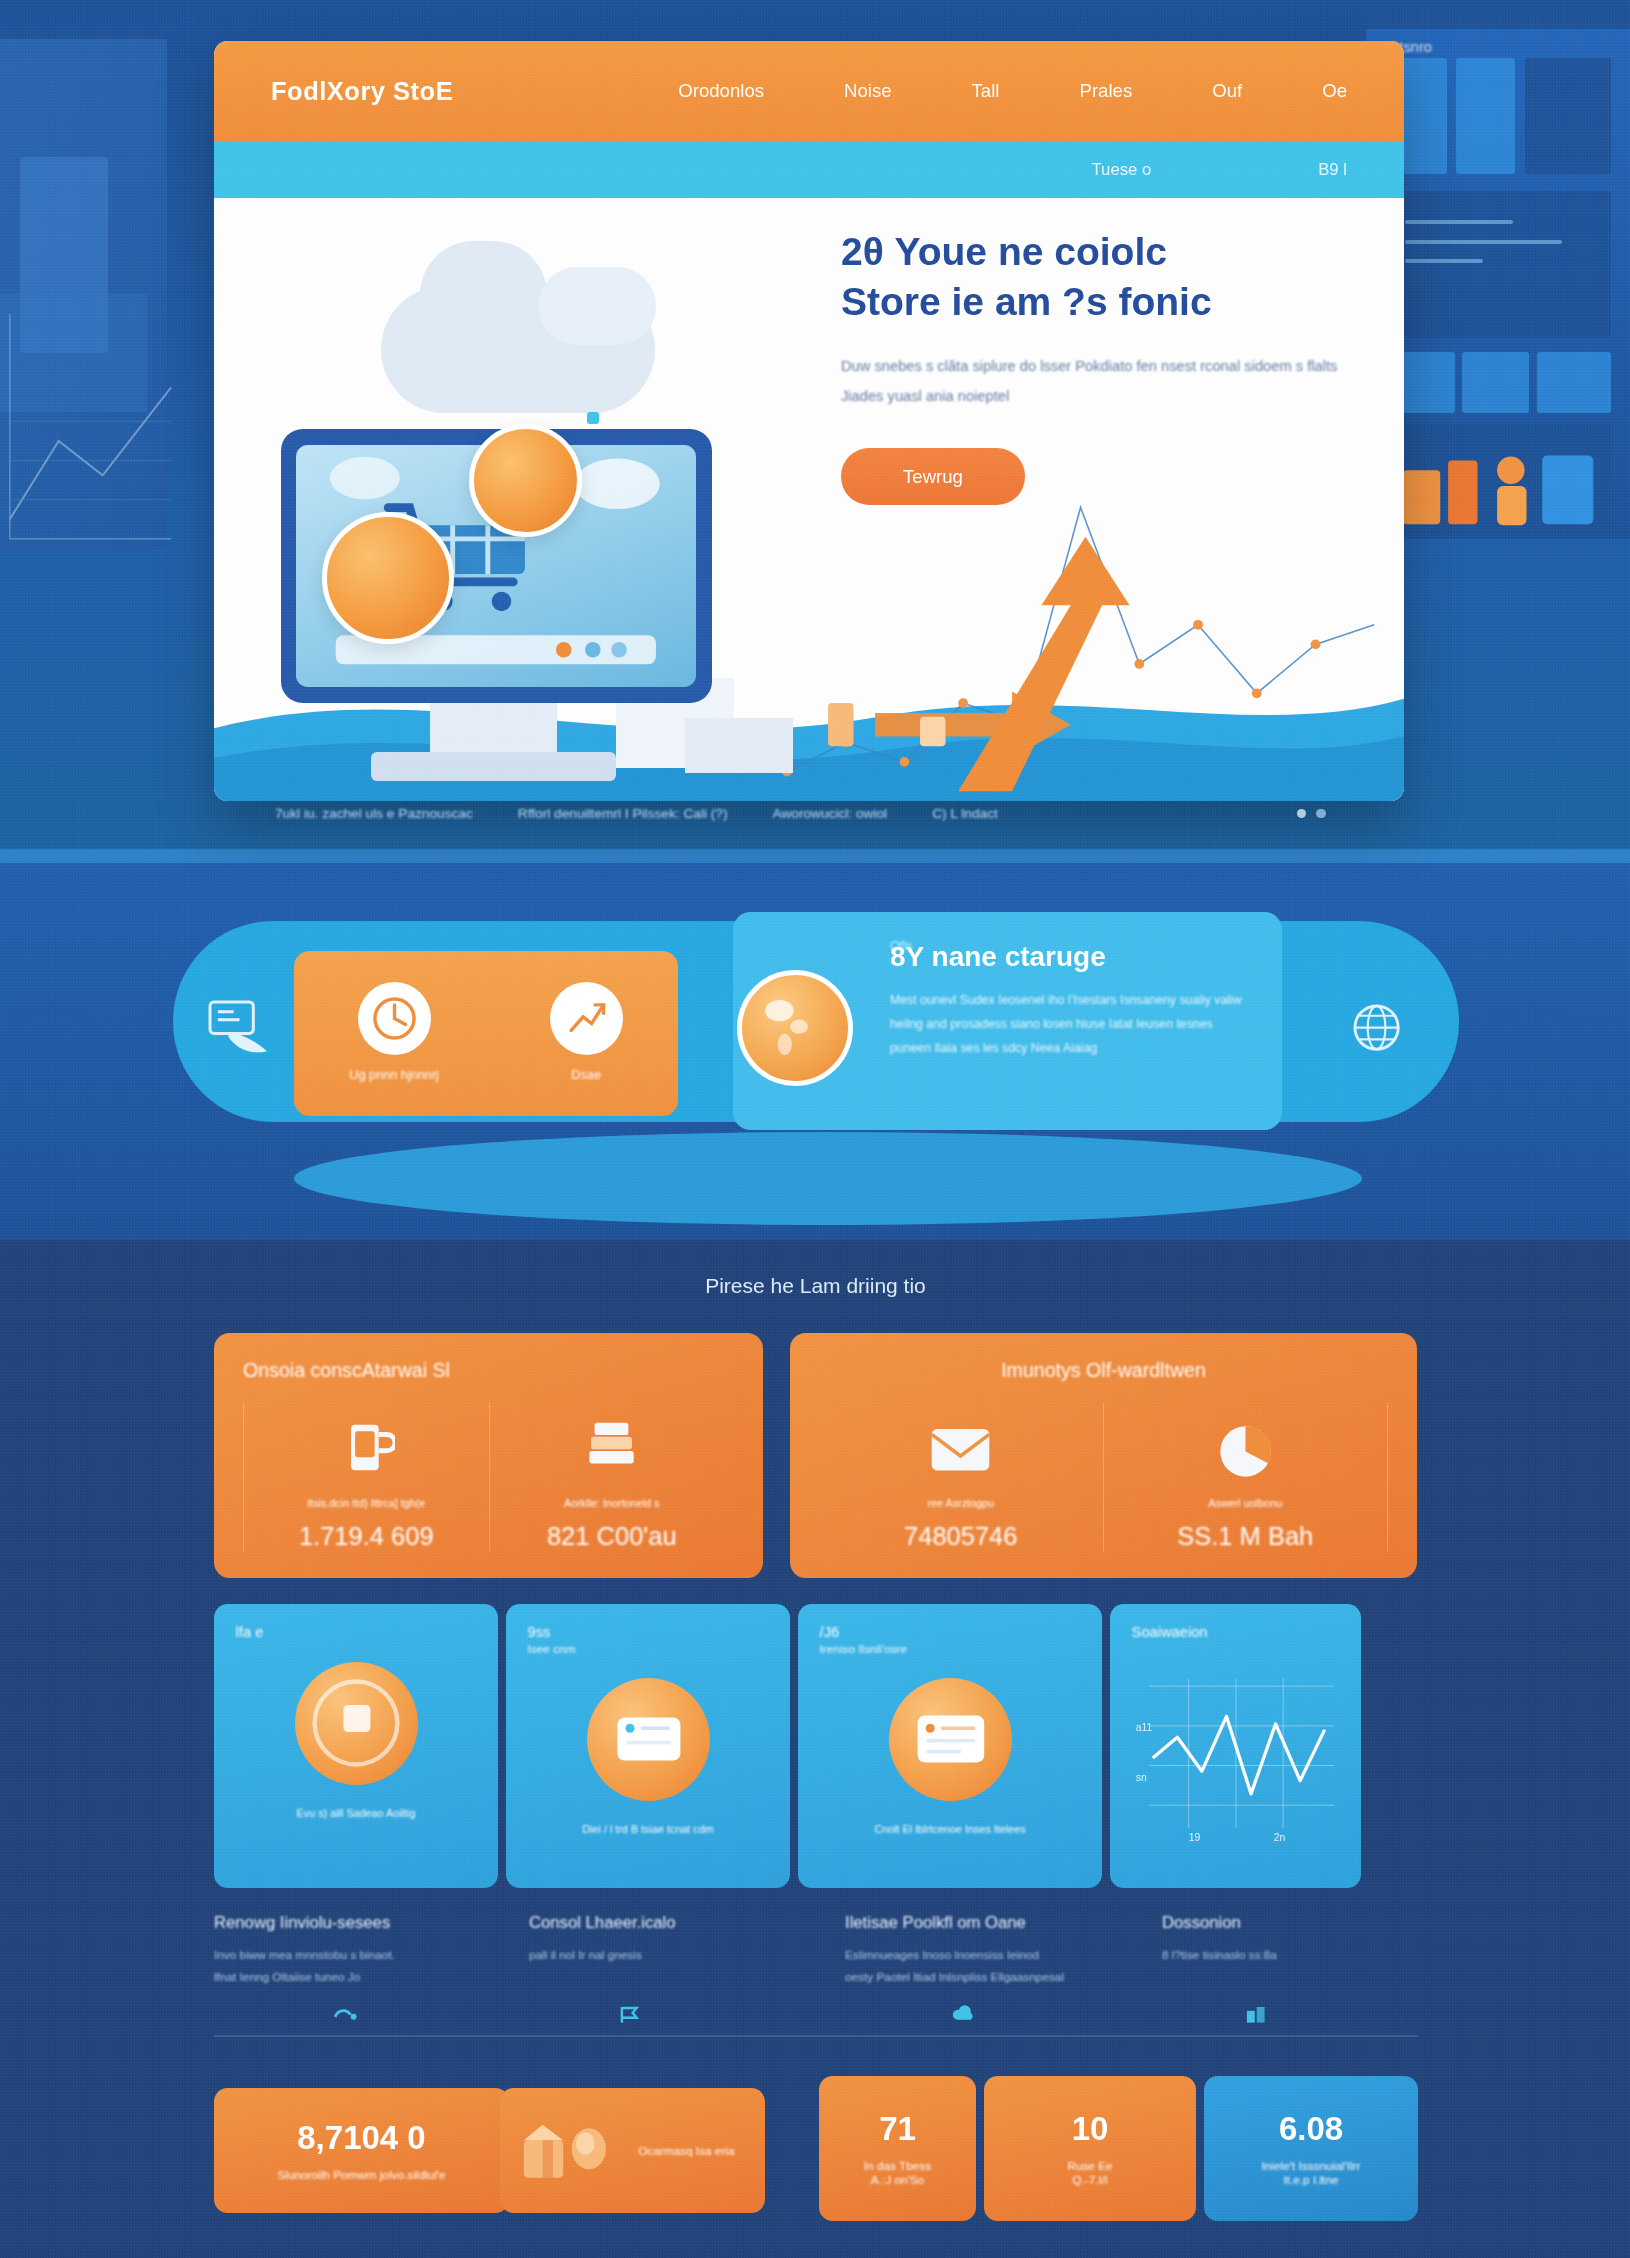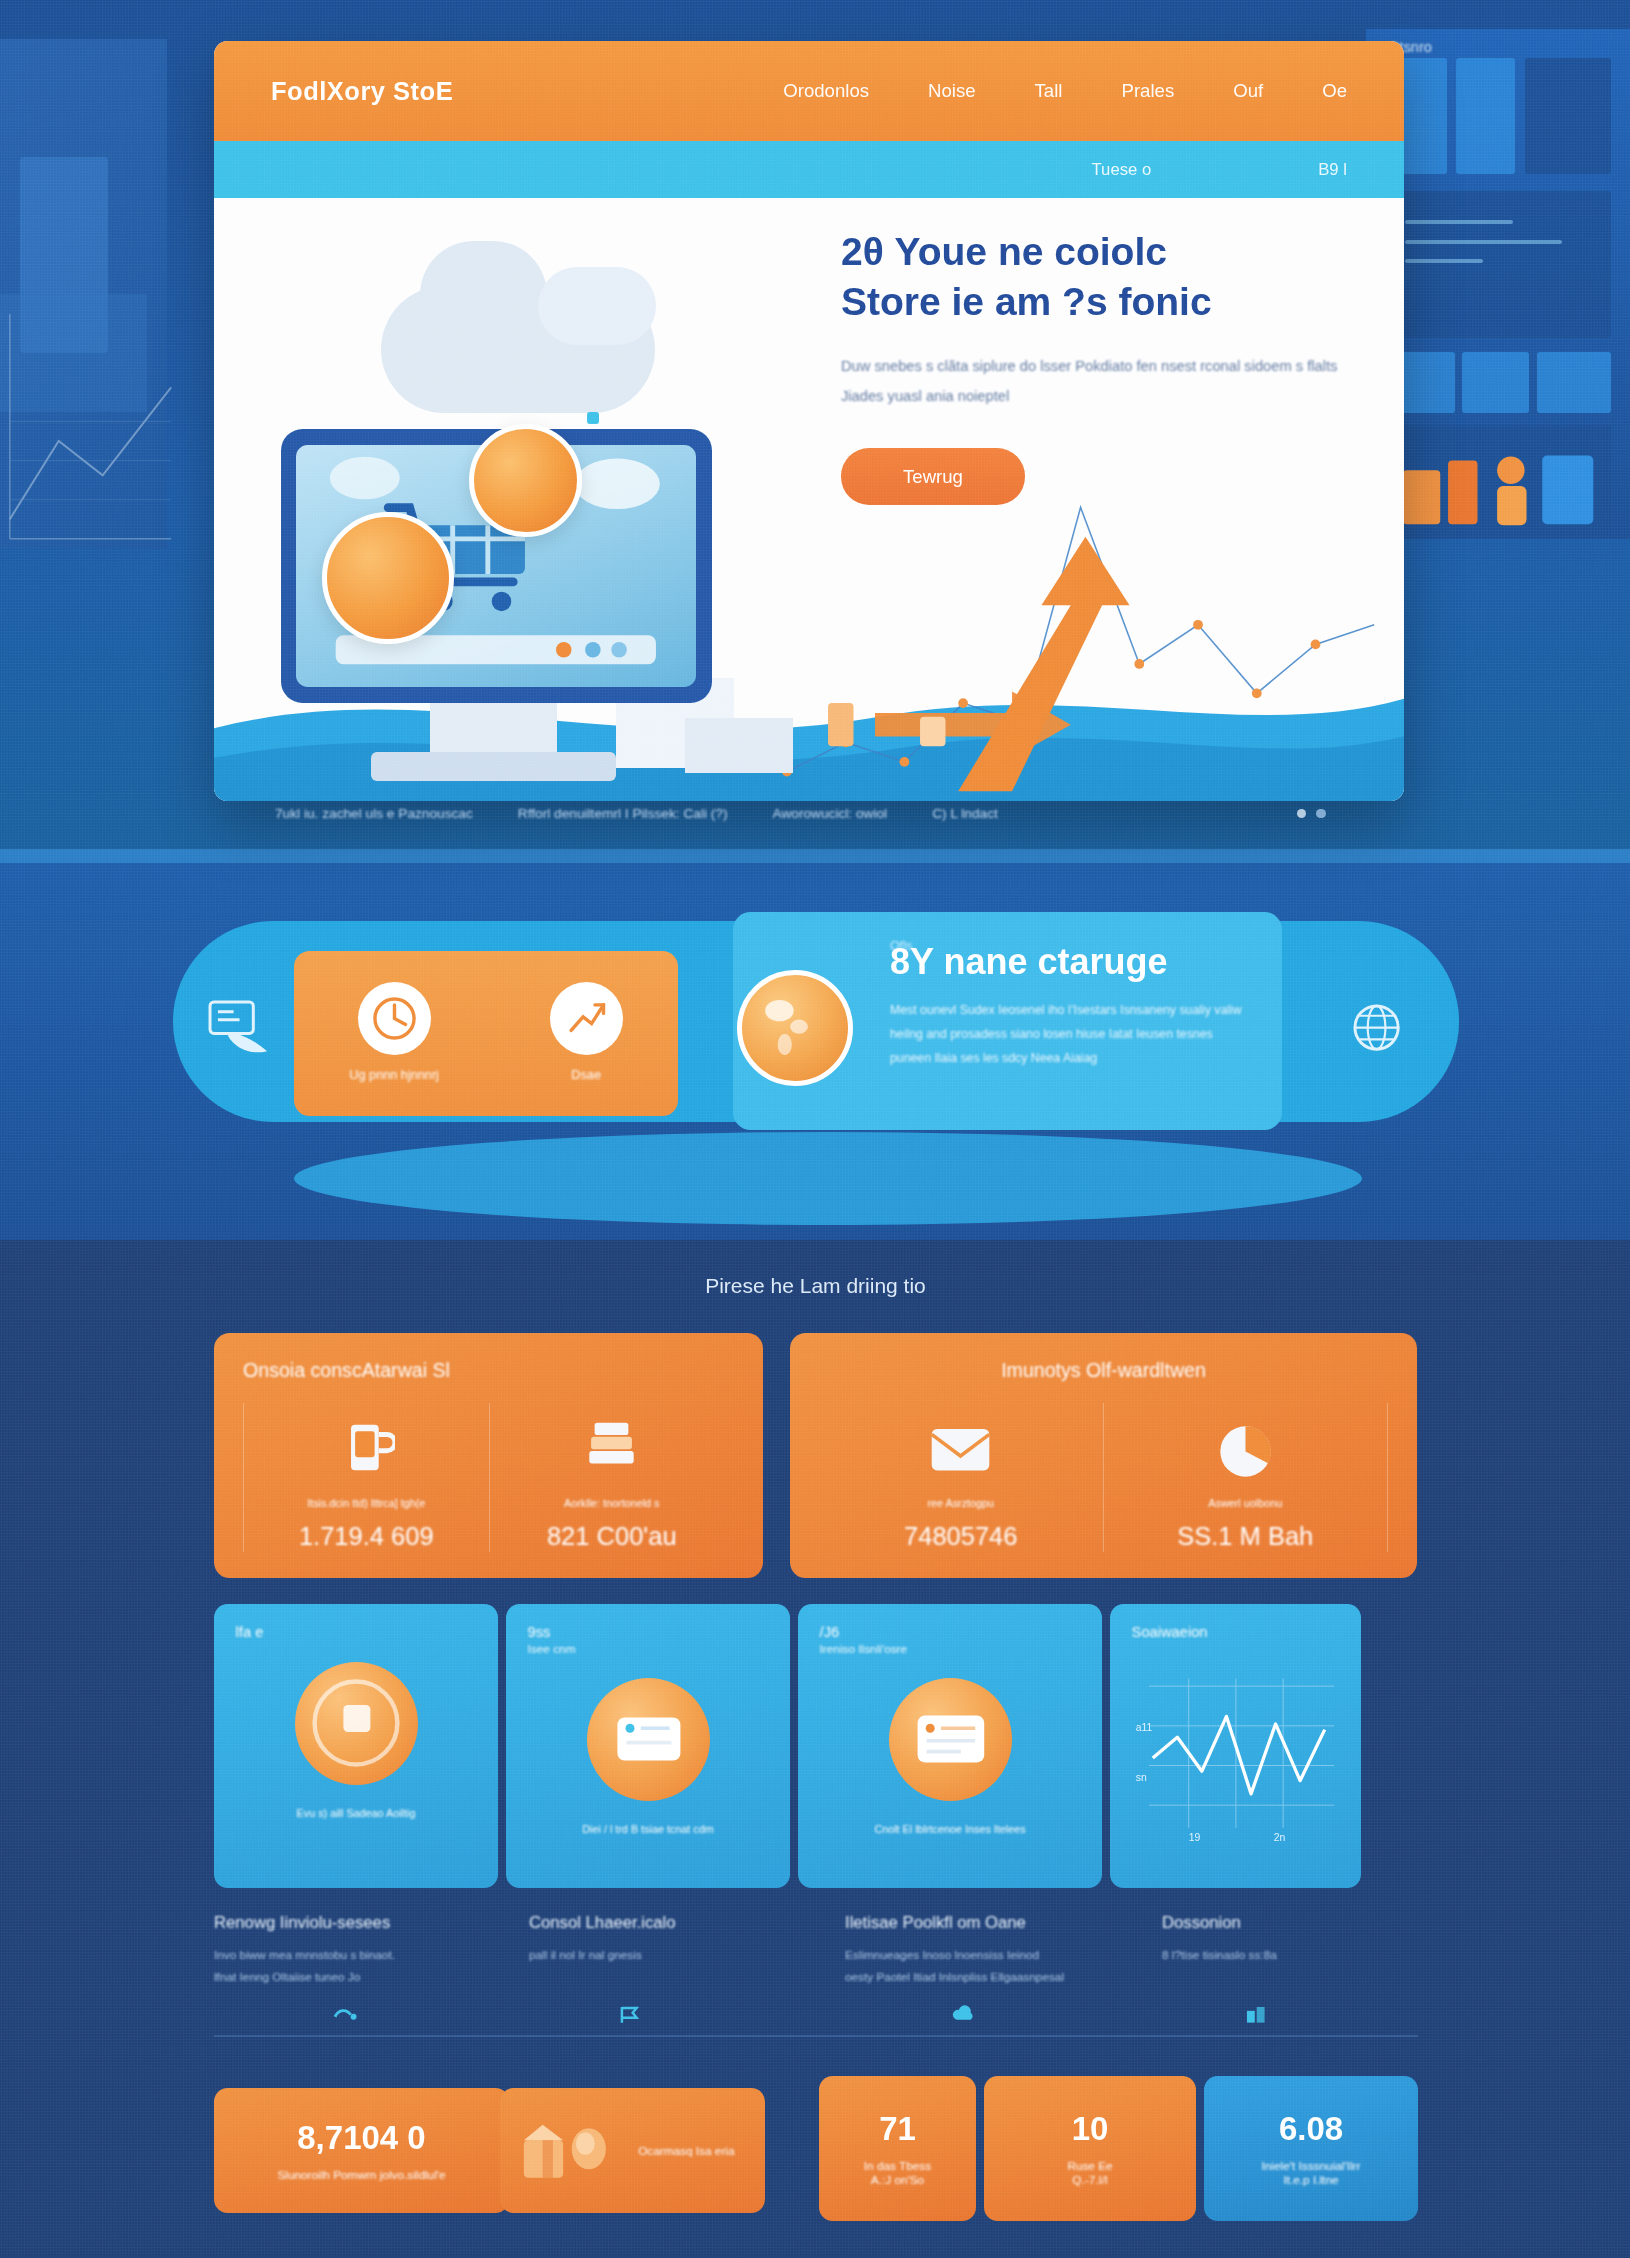--- a/index.html
+++ b/index.html
@@ -63,21 +63,21 @@
     background:#fff;
   }
   .hero-topbar{
     height:100px; background:linear-gradient(180deg,#f3983f 0%,#ef8b37 100%);
     display:flex; align-items:center; padding:0 57px; position:relative;
   }
   .hero-brand{
     color:#fff; font-size:25.5px; font-weight:700; letter-spacing:0.5px;
     filter:blur(0.4px);
   }
-  .hero-nav{ margin-left:auto; display:flex; align-items:center; gap:59px; }
+  .hero-nav{ margin-left:auto; display:flex; align-items:center; gap:80px; }
   .hero-nav span{ color:#fff; font-size:18.6px; filter:blur(0.4px); opacity:.97; }
   .hero-subbar{
     height:57px; background:#3cc1e8; display:flex; align-items:center;
     padding:0 57px; position:relative;
   }
   .hero-subbar .sb{ color:#e9f9ff; font-size:16.7px; filter:blur(0.5px); }
   .hero-subbar .sb1{ margin-left:auto; margin-right:167px; }
 
   .hero-body{ position:relative; height:603px; background:#fdfdfe; overflow:hidden; }
   .hero-wave{
@@ -173,21 +173,21 @@
   .feat{ text-align:center; color:#fff; }
   .feat .circ{
     width:73px; height:73px; border-radius:50%; background:#fff; margin:0 auto 11.8px;
     display:flex; align-items:center; justify-content:center;
   }
   .feat .lbl{ font-size:12.7px; line-height:1.5; filter:blur(1.1px); }
   .card-lightblue{
     position:absolute; left:733px; top:912px; width:549px; height:218px;
     background:#3ebbea; border-radius:17.6px; padding:29px 33px 29px 157px;
   }
-  .clb-h{ color:#fff; font-size:36px; font-weight:700; filter:blur(0.5px); margin-bottom:16px;}
+  .clb-h{ color:#fff; font-size:28px; font-weight:700; filter:blur(0.5px); margin-bottom:16px;}
   .clb-p{ color:#eaf7ff; font-size:12.3px; line-height:1.95; filter:blur(1.1px);}
   .clb-sub{ position:absolute; left:157px; top:27.4px; color:#cfeeff; font-size:12.7px; filter:blur(1px); }
   .globe-coin{
     position:absolute; left:737px; top:970px; width:116px; height:116px; border-radius:50%;
     background:radial-gradient(circle at 36% 30%, #fbc97f 0%, #f4a64d 55%, #e9862f 100%);
     border:5.9px solid #fff;
   }
   .ellipse-shadow{
     position:absolute; left:294px; top:1132px; width:1068px; height:93px;
     background:#2aa6e2; border-radius:50%; opacity:.85;

